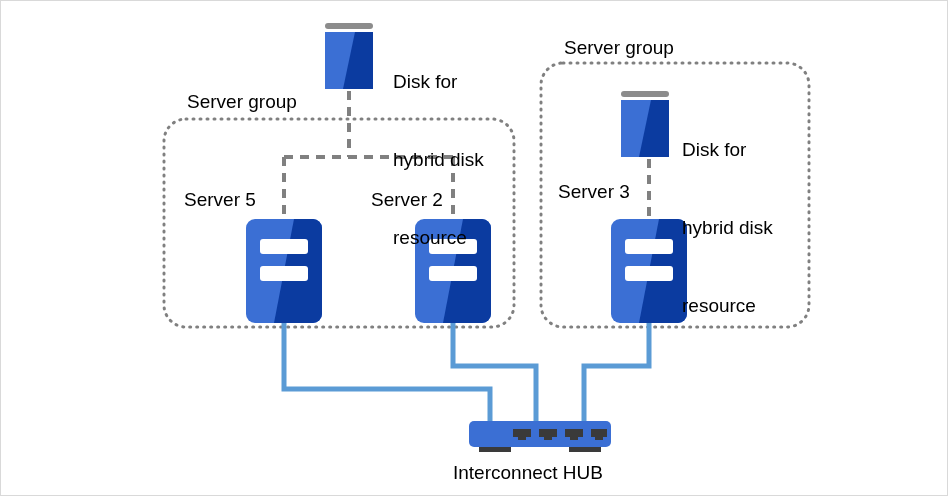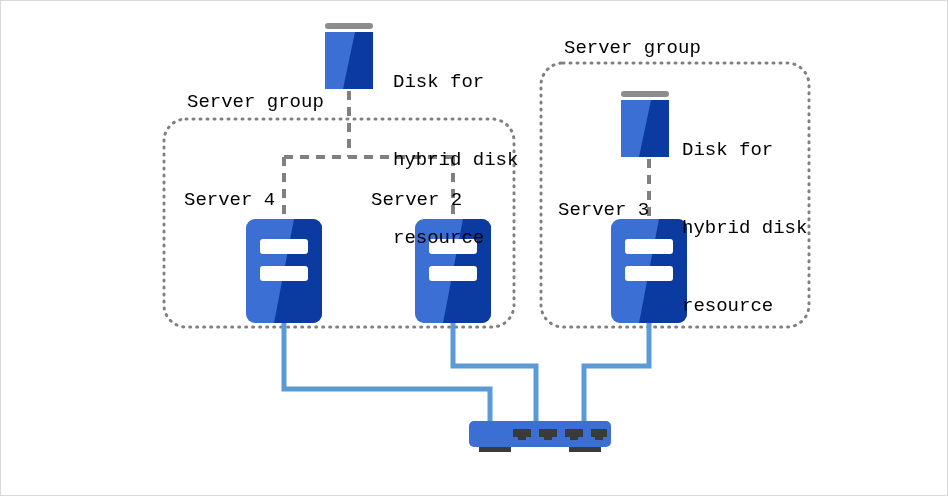--- a/index.html
+++ b/index.html
@@ -25,21 +25,21 @@
     top: 0;
     width: 948px;
     height: 496px;
   }
   .label {
     position: absolute;
     color: #000000;
     font-size: 19px;
     line-height: 26px;
     white-space: pre;
-    font-family: Liberation Mono, monospace;
+    font-family: Liberation Sans, sans-serif;
   }
 </style>
 </head>
 <body>
 
 <div id="canvas">
 
   <svg id="svg-layer" viewBox="0 0 948 496">
     <defs>
 
@@ -105,32 +105,33 @@
     <use href="#sym-server" x="414" y="218" width="76" height="104"></use>
     <use href="#sym-server" x="610" y="218" width="76" height="104"></use>
 
     <use href="#sym-hub" x="468" y="420" width="142" height="34"></use>
   </svg>
 
   <div class="label" style="left:186px; top:88px;">Server group</div>
 
   <div class="label" style="left:563px; top:34px;">Server group</div>
 
-  <div class="label" style="left:183px; top:186px;">Server 4</div>
+  <div class="label" style="left:183px; top:186px;">Server 5</div>
 
   <div class="label" style="left:354px; top:186px;margin-left:16px;">Server 2</div>
 
-  <div class="label" style="left:557px; top:196px;text-align:center;">Server 3</div>
+  <div class="label" style="left:557px; top:178px;text-align:center;">Server 3</div>
 
   <div class="label" style="left:392px; top:16px;">
     <div>Disk for</div>
     <div>hybrid disk</div>
     <div>resource</div>
   </div>
 
   <div class="label" style="left:681px; top:84px;">
     <div>Disk for</div>
     <div>hybrid disk</div>
     <div>resource</div>
   </div>
 
+  <div class="label" style="left:452px; top:459px;">Interconnect HUB</div>
 
 </div>
 
 </body></html>

